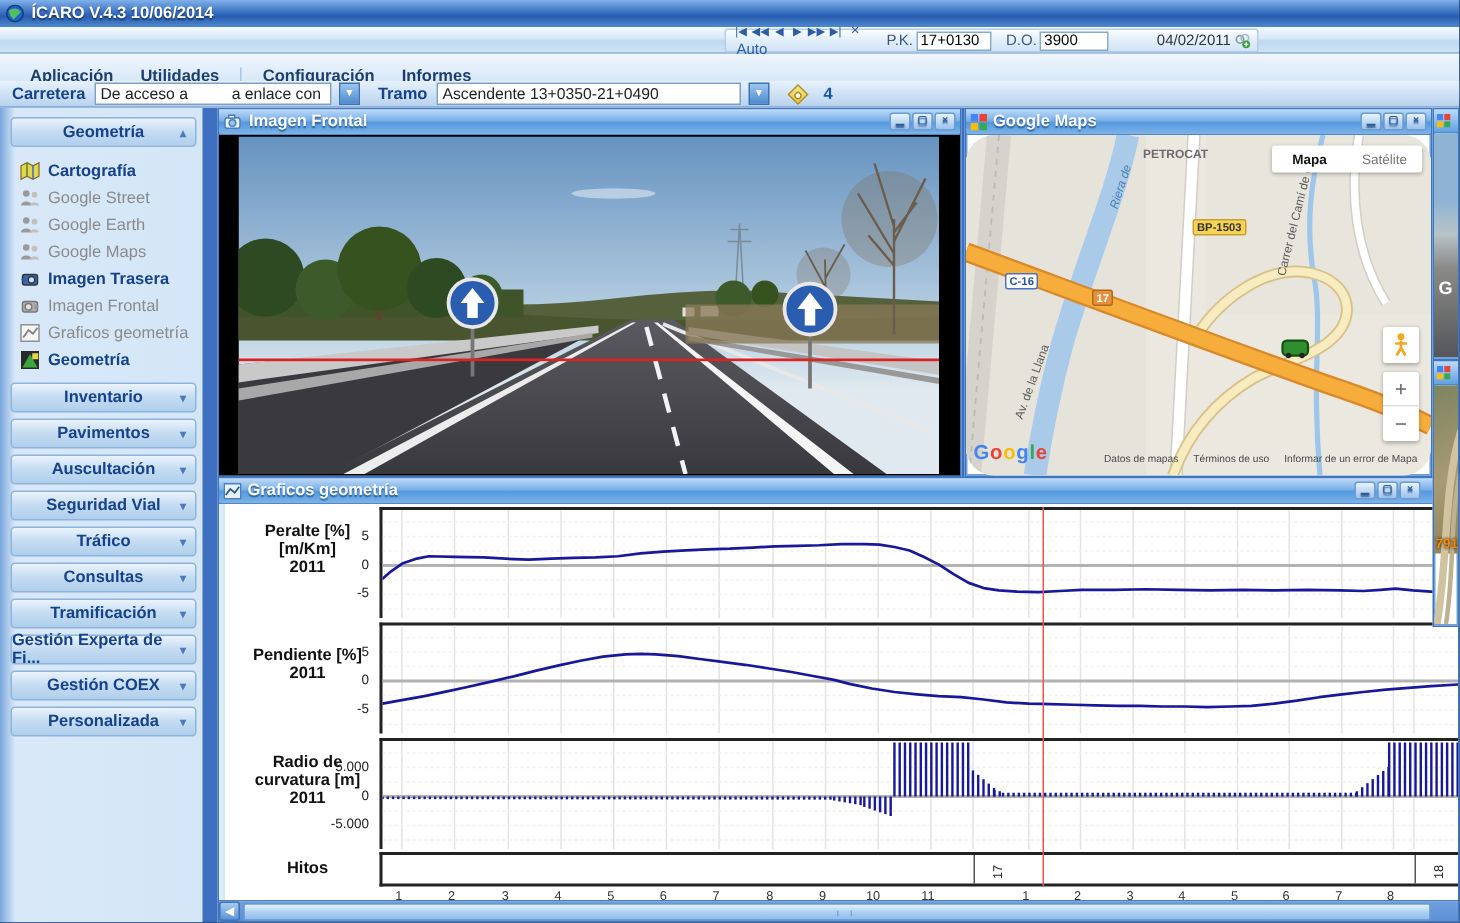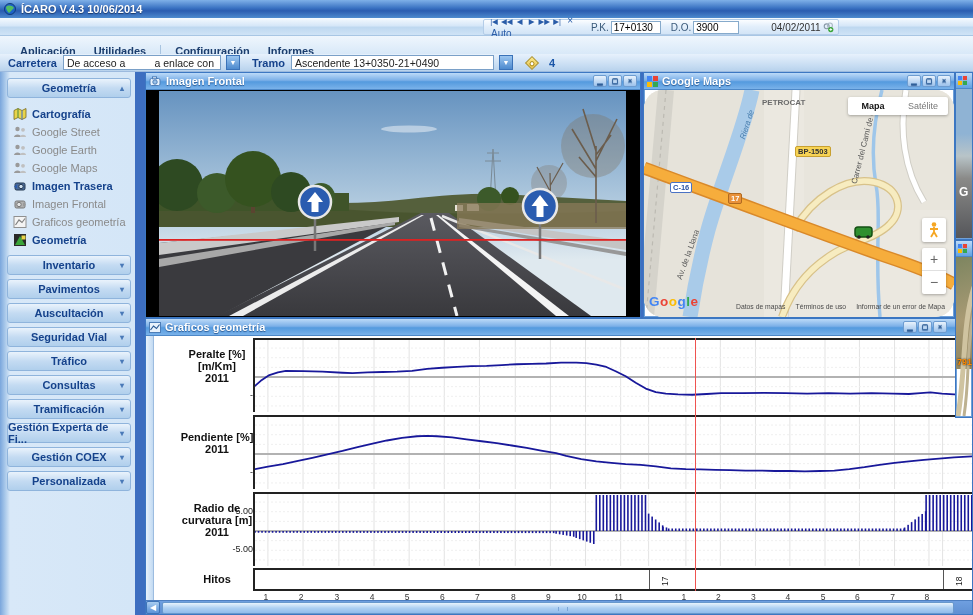--- a/index.html
+++ b/index.html
@@ -96,21 +96,21 @@
   #win-earth .content{position:relative;height:112px;background:linear-gradient(160deg,#7d8560,#a89a74 55%,#8f845e);}
   #win-earth .pk-label{position:absolute;left:1px;bottom:2px;color:#ff8a00;font-weight:bold;font-size:9px;
     text-shadow:0 0 2px #000;}
   .mini-title{height:16px;background:linear-gradient(#bcdaf8,#62a2e2);display:flex;align-items:center;padding:0 2px;
     border-bottom:1px solid #4d88c8;}
   
   #win-charts{left:145px;top:318px;width:828px;height:297px;z-index:20;}
   #charts-content{position:relative;width:826px;height:278px;background:#fff;}
   #vrail{position:absolute;left:0;top:0;width:8px;height:264px;background:linear-gradient(90deg,#e8f2fc,#c2daf2);
     border-right:1px solid #9cbce0;}
-  #label-col{position:absolute;left:16px;top:0;width:99px;height:264px;background:#fff;}
+  #label-col{position:absolute;left:4px;top:0;width:99px;height:264px;background:#fff;}
   .row-label{position:absolute;width:90px;text-align:center;font-weight:bold;color:#111;line-height:12px;}
   .ytick{position:absolute;font-size:9px;color:#222;width:26px;text-align:right;}
   .chart-row{position:absolute;left:107px;width:719px;height:74px;border-left:2px solid #222;
     border-top:2px solid #222;background:#fff;}
   #hitos-row{position:absolute;left:107px;top:232px;width:719px;height:23px;background:#fff;
     border:2px solid #222;border-right:none;}
   .km-line{position:absolute;top:0;width:1px;height:100%;background:#555;}
   .km-label{position:absolute;top:2px;font-size:8.5px;color:#222;transform:rotate(-90deg);transform-origin:left top;}
   #xlabels{position:absolute;left:107px;top:256px;width:719px;height:11px;}
   #xlabels span{position:absolute;font-size:8.5px;color:#333;width:16px;text-align:center;}

